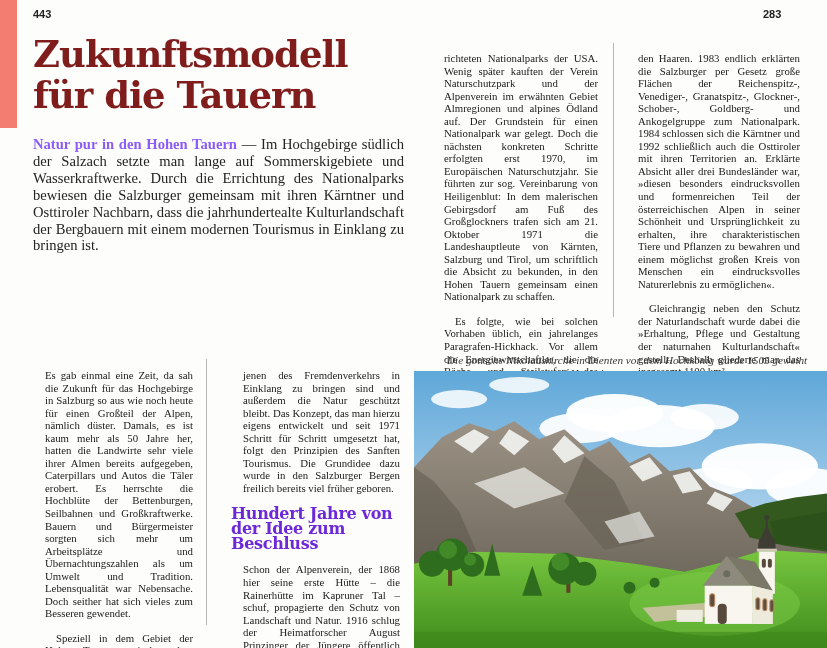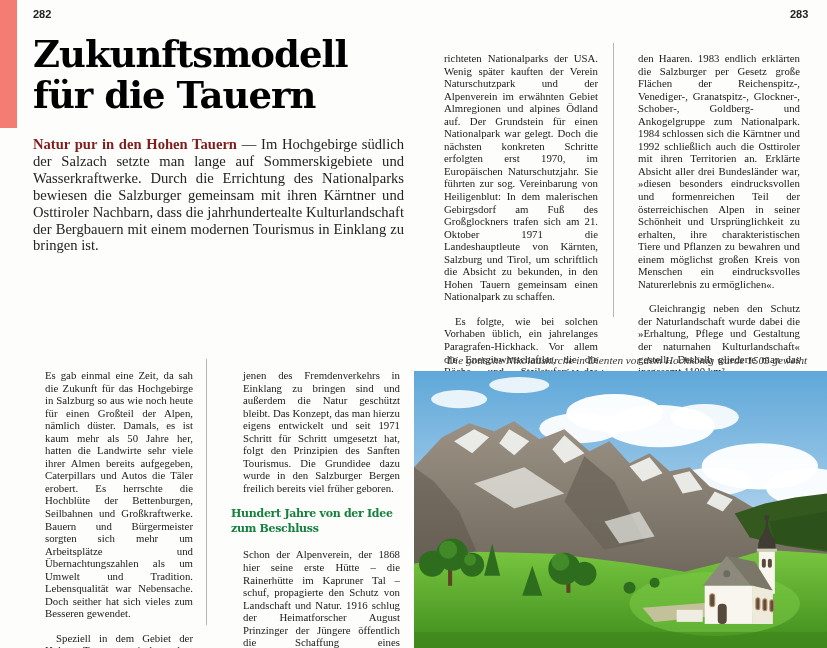--- a/index.html
+++ b/index.html
@@ -8,51 +8,51 @@
     background:#fdfdfc;color:#1c1c1c;
     font-family:"Liberation Serif", serif;
   }
   .abs{position:absolute;}
   .pagenum{
     font-family:"Liberation Sans", sans-serif;
     font-weight:bold;font-size:11px;color:#222;
   }
   .title{
     font-family:"DejaVu Serif", serif;font-weight:bold;
-    font-size:37px;line-height:41px;letter-spacing:-1px;color:#000000;
+    font-size:37px;line-height:41px;letter-spacing:-1px;color:#7f1d1d;
   }
   .lead{
     width:371px;font-size:14.6px;line-height:16.9px;text-align:justify;color:#232323;
   }
-  .lead b{color:#7f1d1d;}
+  .lead b{color:#8b5cf6;}
   .col{
     font-size:10.8px;line-height:12.55px;text-align:justify;color:#202020;
   }
   .col p{margin:12px;padding:0;}
   .col p.ind{text-indent:11px;}
   .subhead{
     font-family:"DejaVu Serif", serif;font-weight:bold;
-    font-size:11px;line-height:15px;letter-spacing:-0.3px;
-    margin:10px 0 5px 0;text-align:left;color:#15803d;
+    font-size:16px;line-height:15px;letter-spacing:-0.3px;
+    margin:10px 0 5px 0;text-align:left;color:#6d28d9;
   }
   .vrule{width:1px;background:#b5b5b5;}
   .caption{
     width:372px;font-style:italic;font-size:11.2px;line-height:13.2px;
     color:#3a3a3a;text-align:left;
   }
   .photo{left:414px;top:371px;width:413px;height:277px;}
   .photo svg{display:block;width:100%;height:100%;}
 </style>
 </head>
 <body>
 
 <div class="abs" style="left:0;top:0;width:17px;height:128px;background:#f27d70;"></div>
 
-<div class="abs pagenum" style="left:33px;top:8px;">282</div>
-<div class="abs pagenum" style="left:790px;top:8px;">283</div>
+<div class="abs pagenum" style="left:33px;top:8px;">443</div>
+<div class="abs pagenum" style="left:763px;top:8px;">283</div>
 
 <div class="abs title" style="left:33px;top:34px;">
   <div>Zukunftsmodell</div>
   <div>für die Tauern</div>
 </div>
 
 <div class="abs lead" style="left:33px;top:136px;">
   <b>Natur pur in den Hohen Tauern</b>
   <span>— Im Hochgebirge südlich der Salzach setzte man lange auf Sommerskigebiete und Wasserkraftwerke. Durch die Errichtung des Nationalparks bewiesen die Salzburger gemeinsam mit ihren Kärntner und Osttiroler Nachbarn, dass die jahrhundertealte Kulturlandschaft der Bergbauern mit einem modernen Tourismus in Einklang zu bringen ist.</span>
 </div>

